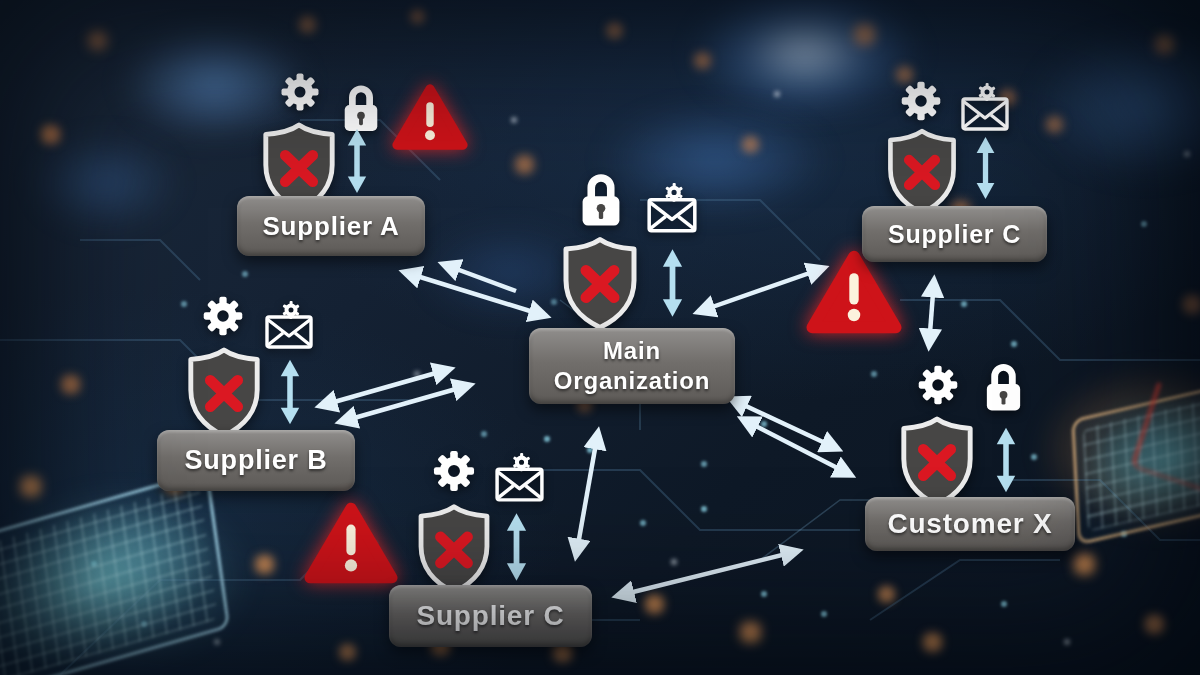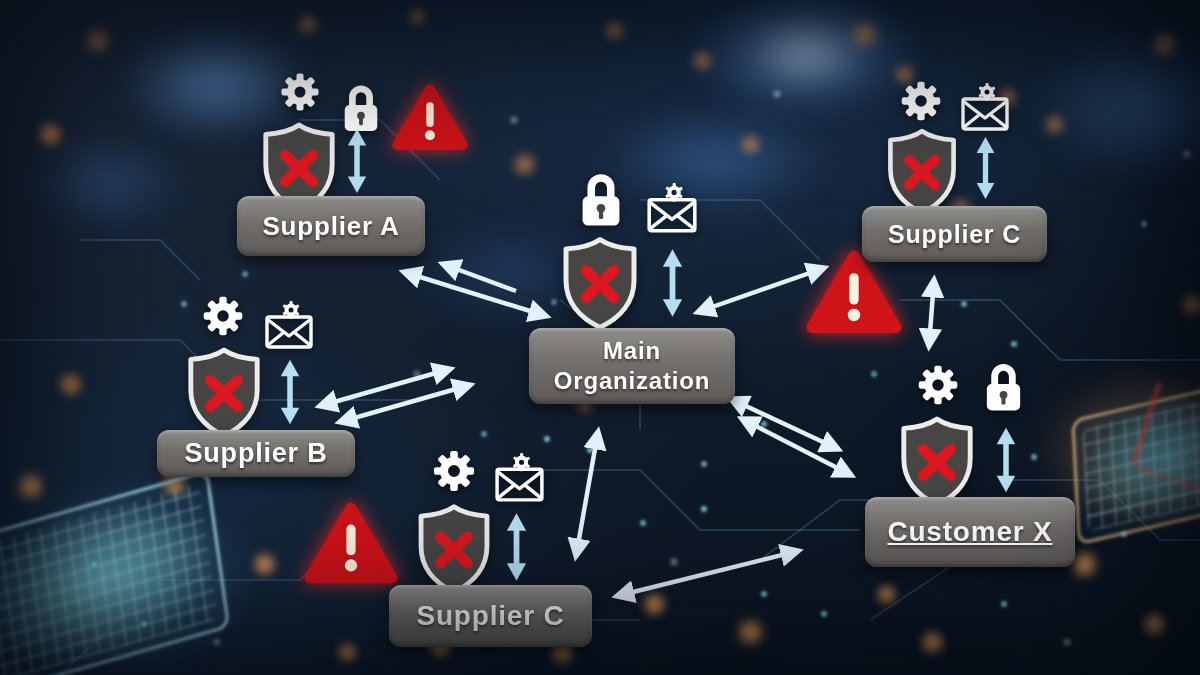--- a/index.html
+++ b/index.html
@@ -75,25 +75,25 @@
     filter:blur(2px);border-bottom-left-radius:10px;}
   
   .ic{position:absolute;}
   .arrows-layer{position:absolute;inset:0;}
   .plate{position:absolute;display:flex;align-items:center;justify-content:center;text-align:center;
     border-radius:12px;color:#fff;font-weight:bold;letter-spacing:.8px;
     background:linear-gradient(180deg,#908e8c 0%,#716e6b 45%,#5d5a57 100%);
     box-shadow:0 6px 14px rgba(0,0,0,.5), inset 0 2px 3px rgba(255,255,255,.28), inset 0 -3px 5px rgba(0,0,0,.3);
     text-shadow:0 2px 3px rgba(0,0,0,.55);margin-left:32px;}
   .p-supplier-a{left:205px;top:196px;width:188px;height:60px;font-size:26px;}
-  .p-supplier-b{left:125px;top:430px;width:198px;height:47px;font-size:27px;}
+  .p-supplier-b{left:125px;top:430px;width:198px;height:61px;font-size:27px;}
   .p-supplier-c-top{left:830px;top:206px;width:185px;height:56px;font-size:25px;}
   .p-main{left:497px;top:328px;width:206px;height:76px;font-size:24px;line-height:1.25;padding:12px 8px;box-sizing:border-box;}
   .p-supplier-c-bottom{left:357px;top:585px;width:203px;height:62px;font-size:28px;}
-  .p-customer-x{left:833px;top:497px;width:210px;height:70px;font-size:28px;text-decoration:underline;}
+  .p-customer-x{left:833px;top:497px;width:210px;height:54px;font-size:28px;}
   .warn-glow{filter:drop-shadow(0 0 9px rgba(235,40,40,.85));}
   .shield-shadow{filter:drop-shadow(0 5px 6px rgba(0,0,0,.45));}
   .icon-shadow{filter:drop-shadow(0 3px 4px rgba(0,0,0,.5));}
 </style>
 </head>
 <body>
 
 <div class="scene">
 
   <div class="glow g1"></div>

